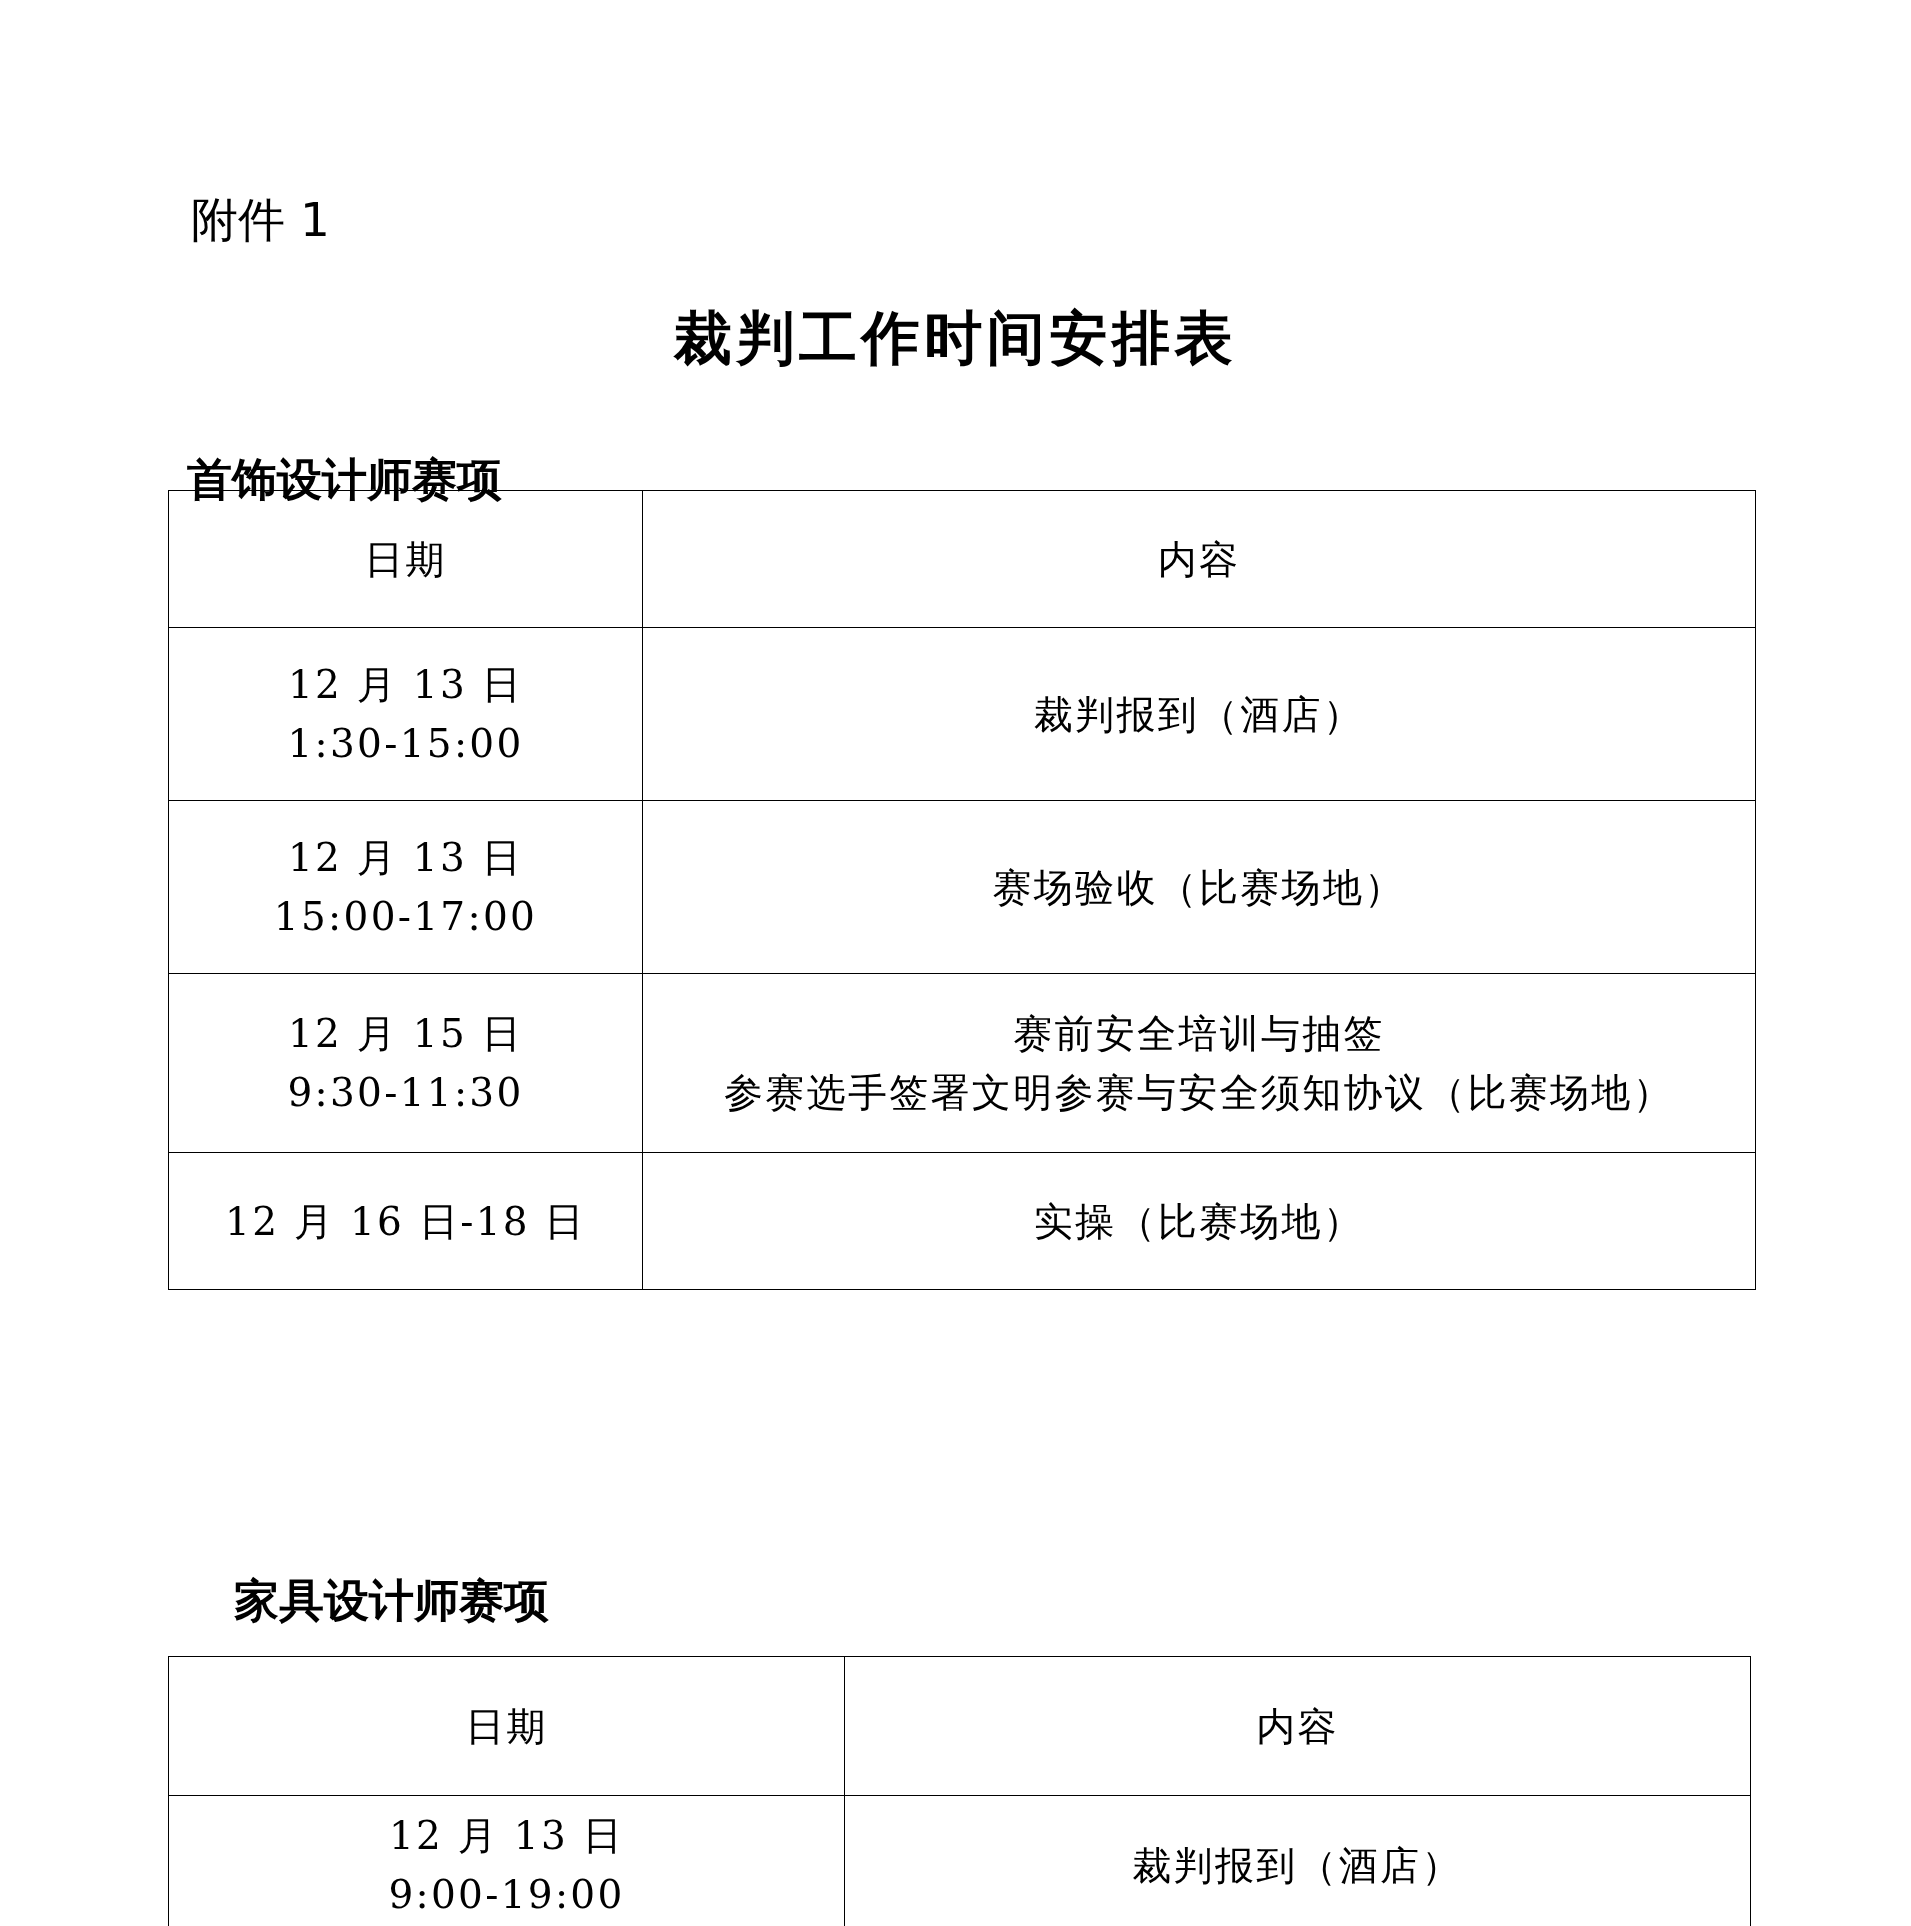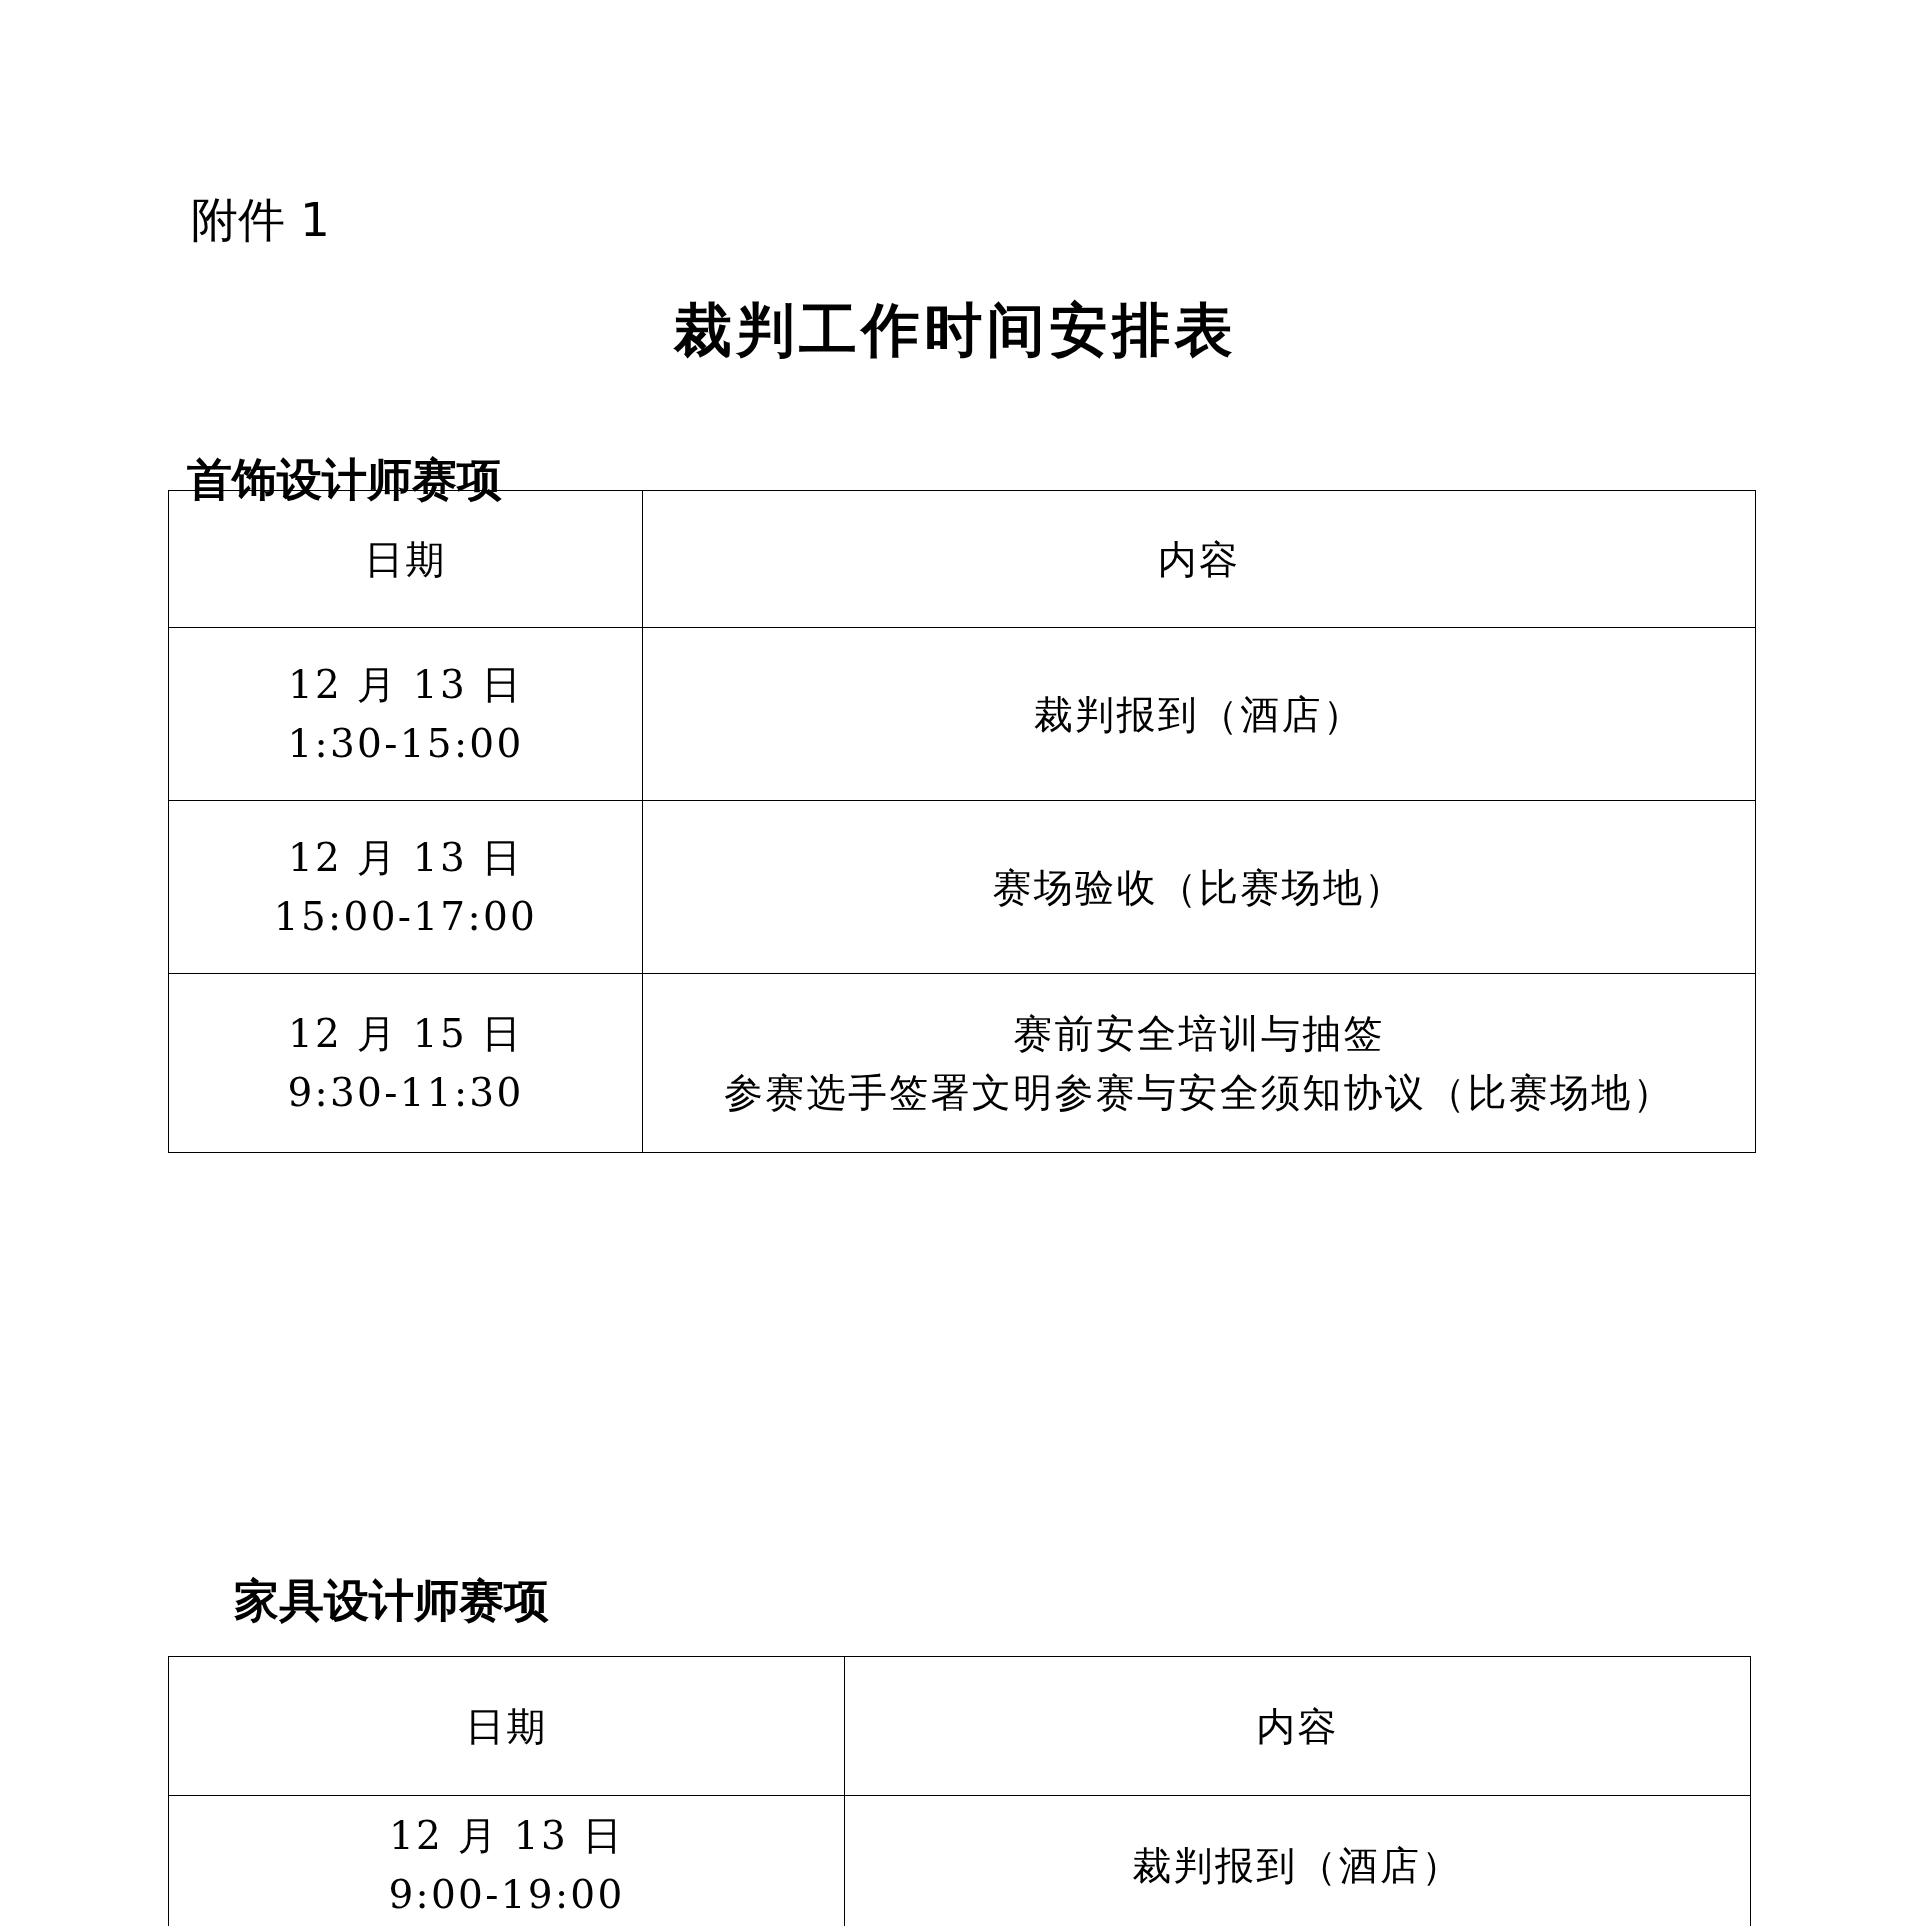--- a/index.html
+++ b/index.html
@@ -8,21 +8,21 @@
     color: #000000;
     font-family: "DejaVu Serif", "Liberation Serif", serif;
   }
   .abs { position: absolute; }
   .attachment {
     left: 191px; top: 193px;
     font-family: "DejaVu Sans", "Liberation Sans", sans-serif;
     font-size: 47px; line-height: 54px; white-space: nowrap;
   }
   .title {
-    left: 0; width: 1911px; top: 296px; text-align: center;
+    left: 0; width: 1911px; top: 304px; text-align: center;
     font-family: "DejaVu Sans", "Liberation Sans", sans-serif;
     font-weight: bold; font-size: 58px; line-height: 69px; letter-spacing: 4.6px;
     white-space: nowrap;
   }
   .section-heading {
     left: 187px;
     font-family: "DejaVu Sans", "Liberation Sans", sans-serif;
     font-weight: bold; font-size: 45px; line-height: 58px; white-space: nowrap;
   }
   .sec1-heading { top: 409px; margin-top: 42px; }
@@ -82,20 +82,28 @@
   <tr style="height:179px">
     <td>
       <span class="cell-line">12 月 15 日</span>
       <span class="cell-line">9:30-11:30</span>
     </td>
     <td>
       <span class="cell-line">赛前安全培训与抽签</span>
       <span class="cell-line">参赛选手签署文明参赛与安全须知协议（比赛场地）</span>
     </td>
   </tr>
+  <tr style="height:137px">
+    <td>
+      <span class="cell-line">12 月 16 日-18 日</span>
+    </td>
+    <td>
+      <span class="cell-line">实操（比赛场地）</span>
+    </td>
+  </tr>
 </tbody>
   </table>
 
 <div class="abs section-heading sec2-heading">家具设计师赛项</div>
 <table class="schedule t2">
   <colgroup>
       <col class="c-date">
       <col class="c-content">
     </colgroup>
   <tbody>

